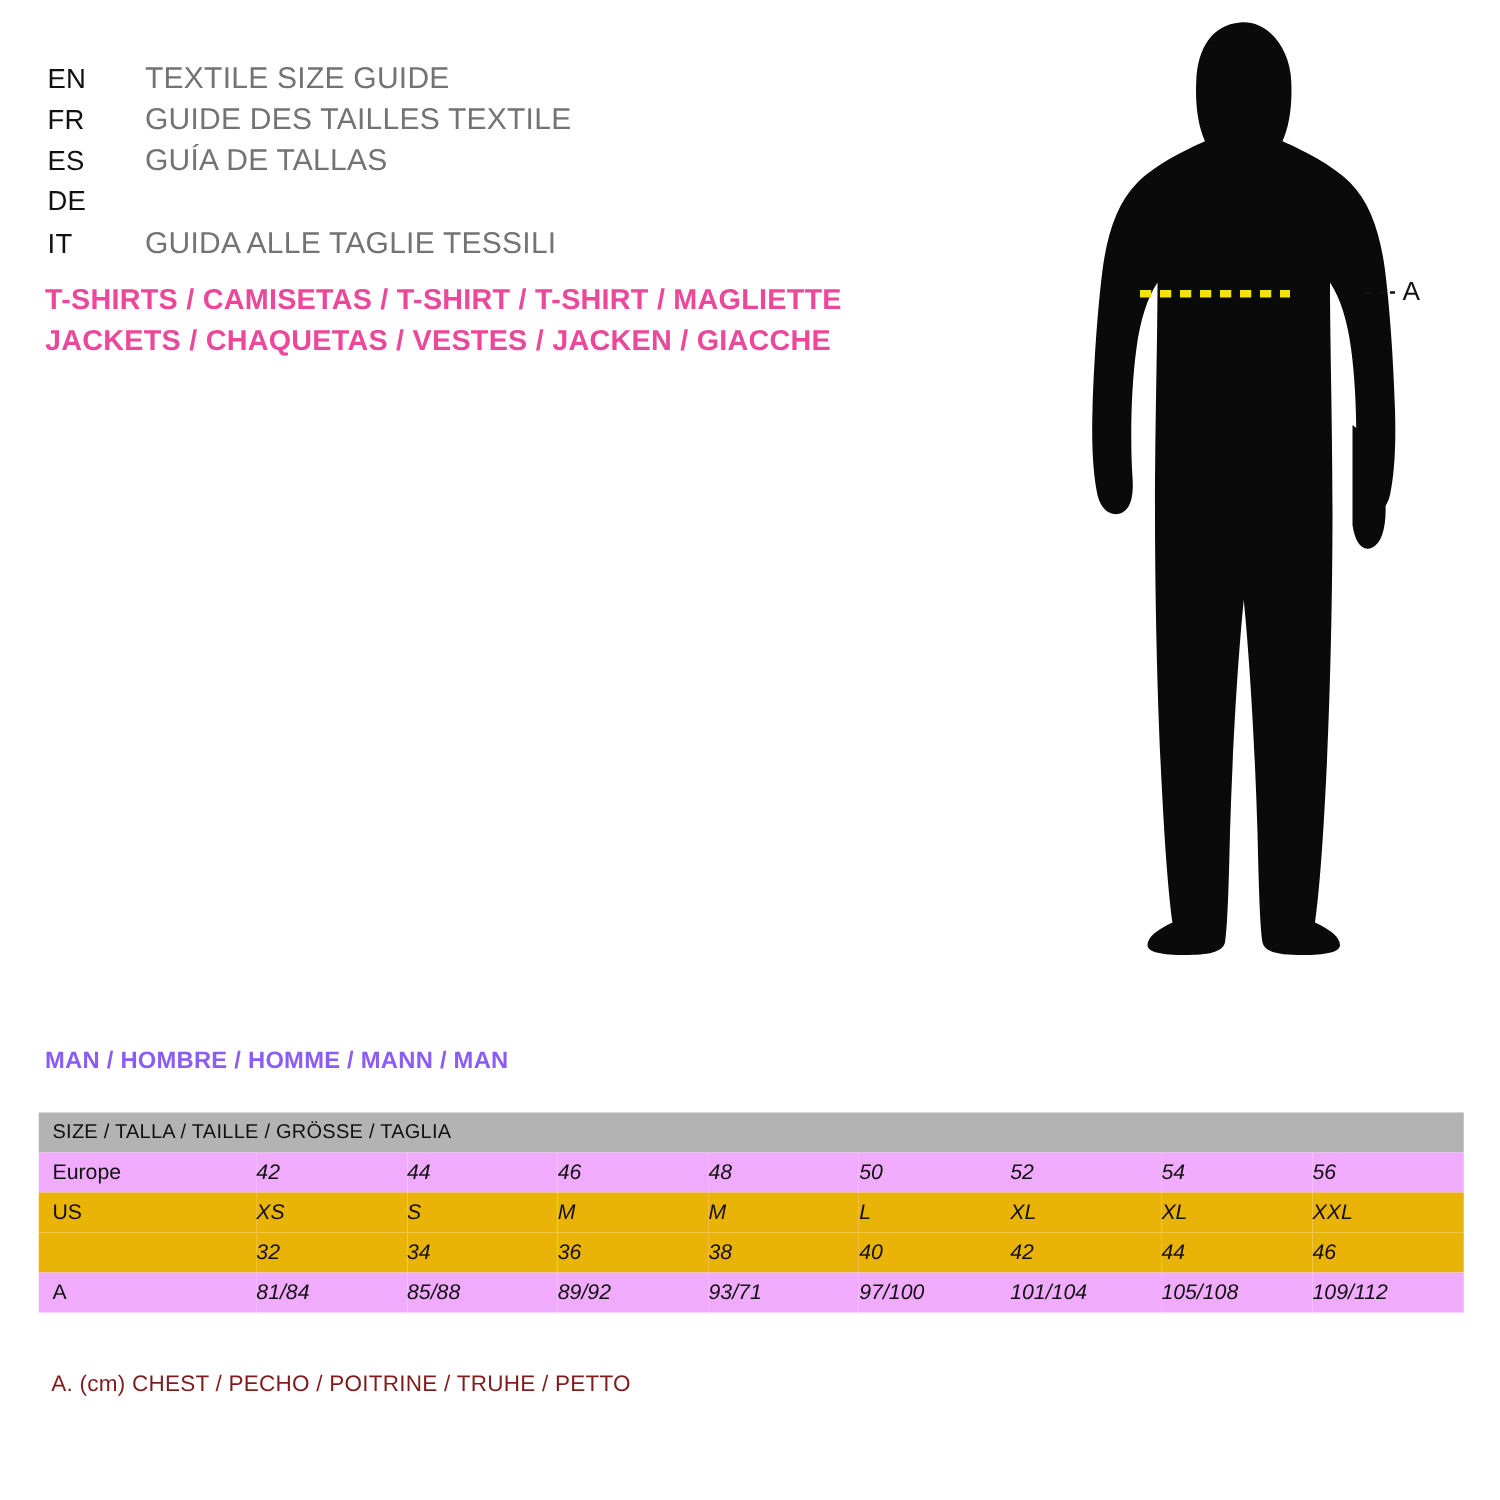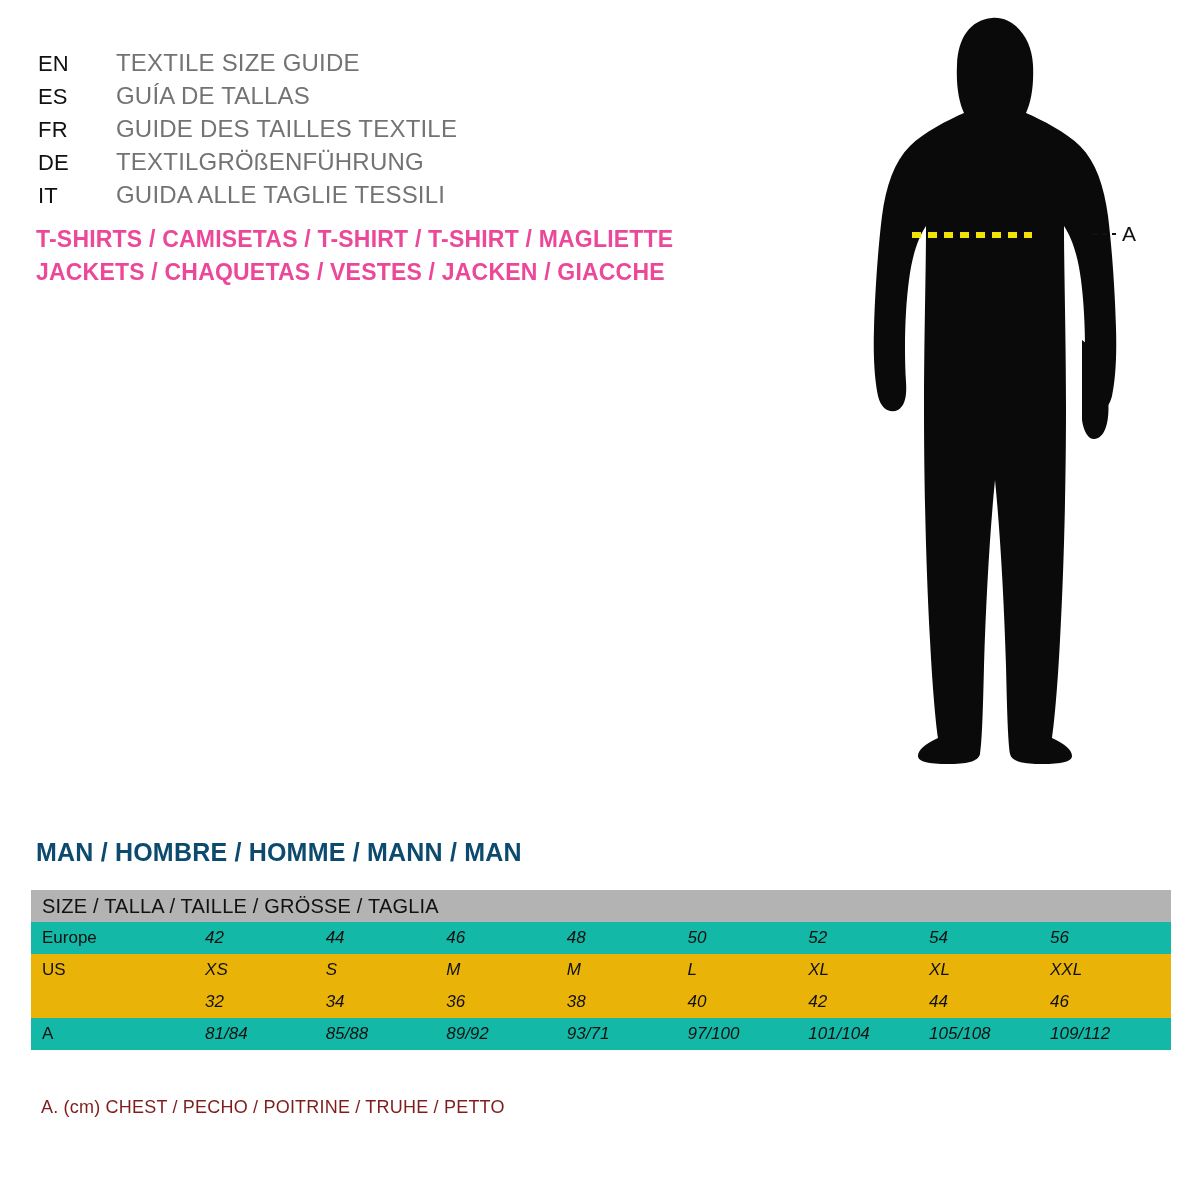--- a/index.html
+++ b/index.html
@@ -86,46 +86,46 @@
     width: 24px;
     height: 2px;
     background: repeating-linear-gradient(to right, #111 0 5px, transparent 5px 10px);
   }
 
   
   .man-title {
     position: absolute;
     left: 36px;
     top: 838px;
-    font-size: 25px;
+    font-size: 19px;
     font-weight: bold;
     letter-spacing: 0.2px;
-    color: #0c4a6e;
+    color: #8b5cf6;
   }
   table.size-table {
     position: absolute;
     left: 31px;
     top: 890px;
     width: 1140px;
     border-collapse: collapse;
     font-size: 17px;
     color: #111;
   }
   table.size-table td {
     padding: 0;
     height: 32px;
     vertical-align: middle;
   }
   .row-head td {
     background: #b3b3b3;
-    font-size: 20px;
+    font-size: 16px;
     letter-spacing: 0.2px;
   }
   .row-grey td { background: #eab308; }
-  .row-white td { background: #14b8a6; margin-top: 40px; }
+  .row-white td { background: #f0abfc; margin-top: 40px; }
   .col-label {
     width: 165px;
     padding-left: 11px !important;
     text-align: left;
   }
   .cell { width: 122px; font-style: italic; }
 
   .footnote {
     position: absolute;
     left: 41px;
@@ -139,30 +139,29 @@
 <body>
 
 <div class="page">
 
   <div class="lang-block">
     <div class="lang-row">
       <span class="lang-code">EN</span>
       <span class="lang-text">TEXTILE SIZE GUIDE</span>
     </div>
     <div class="lang-row">
+      <span class="lang-code">FR</span>
+      <span class="lang-text">GUIDE DES TAILLES TEXTILE</span>
+    </div>
+    <div class="lang-row">
       <span class="lang-code">ES</span>
       <span class="lang-text">GUÍA DE TALLAS</span>
     </div>
     <div class="lang-row">
-      <span class="lang-code">FR</span>
-      <span class="lang-text">GUIDE DES TAILLES TEXTILE</span>
-    </div>
-    <div class="lang-row">
       <span class="lang-code">DE</span>
-      <span class="lang-text">TEXTILGRÖßENFÜHRUNG</span>
     </div>
     <div class="lang-row">
       <span class="lang-code">IT</span>
       <span class="lang-text">GUIDA ALLE TAGLIE TESSILI</span>
     </div>
   </div>
 
   <div class="cat-block">
     <div class="cat-line">T-SHIRTS / CAMISETAS / T-SHIRT / T-SHIRT / MAGLIETTE</div>
     <div class="cat-line">JACKETS / CHAQUETAS / VESTES / JACKEN / GIACCHE</div>

